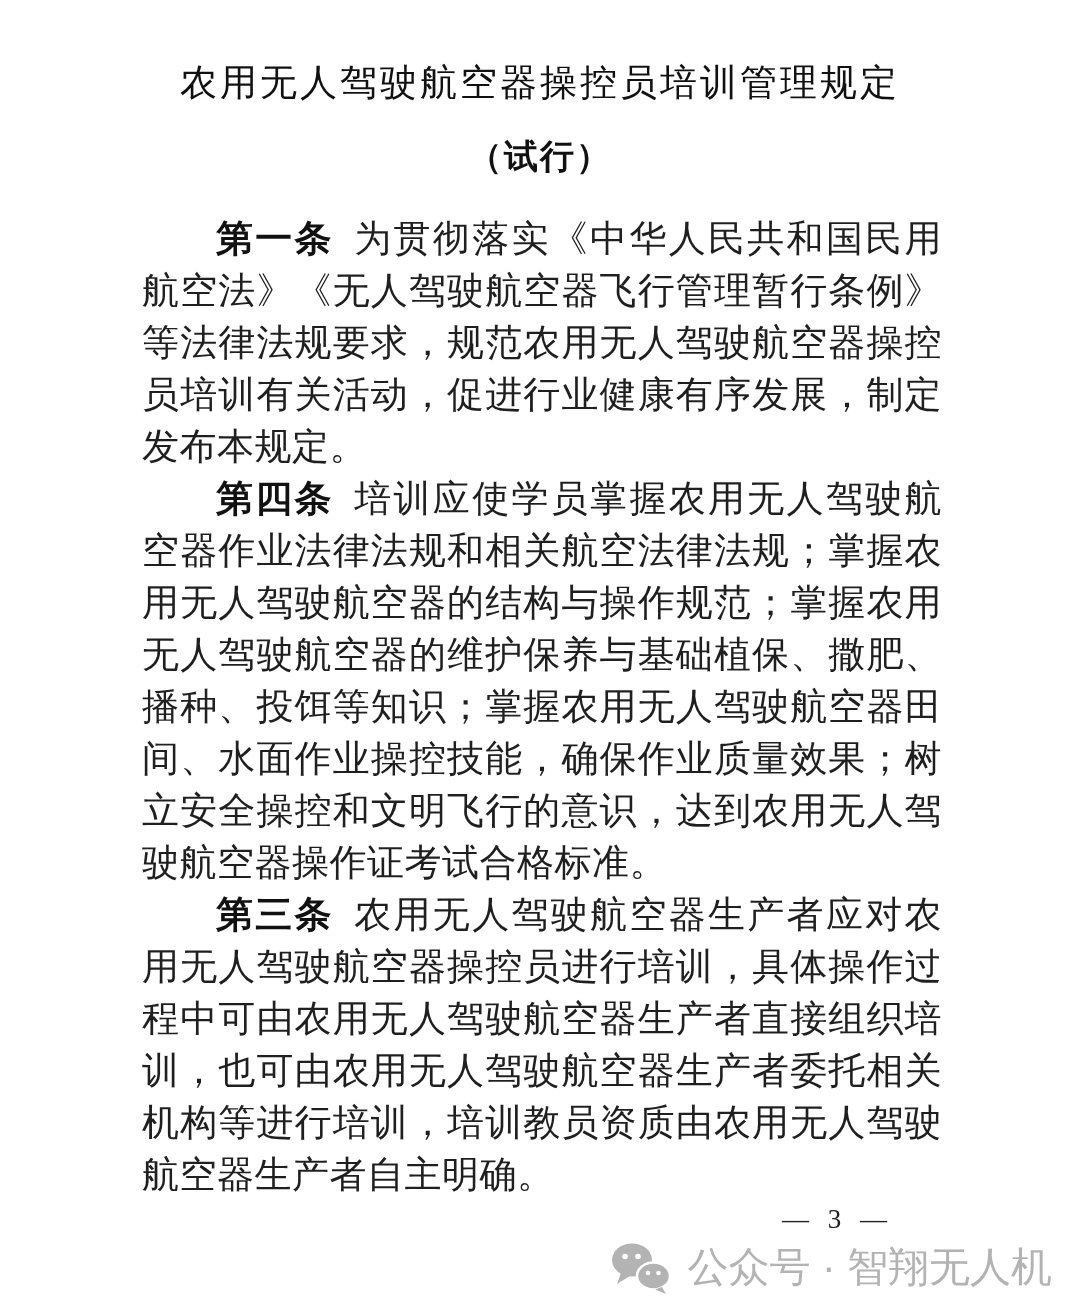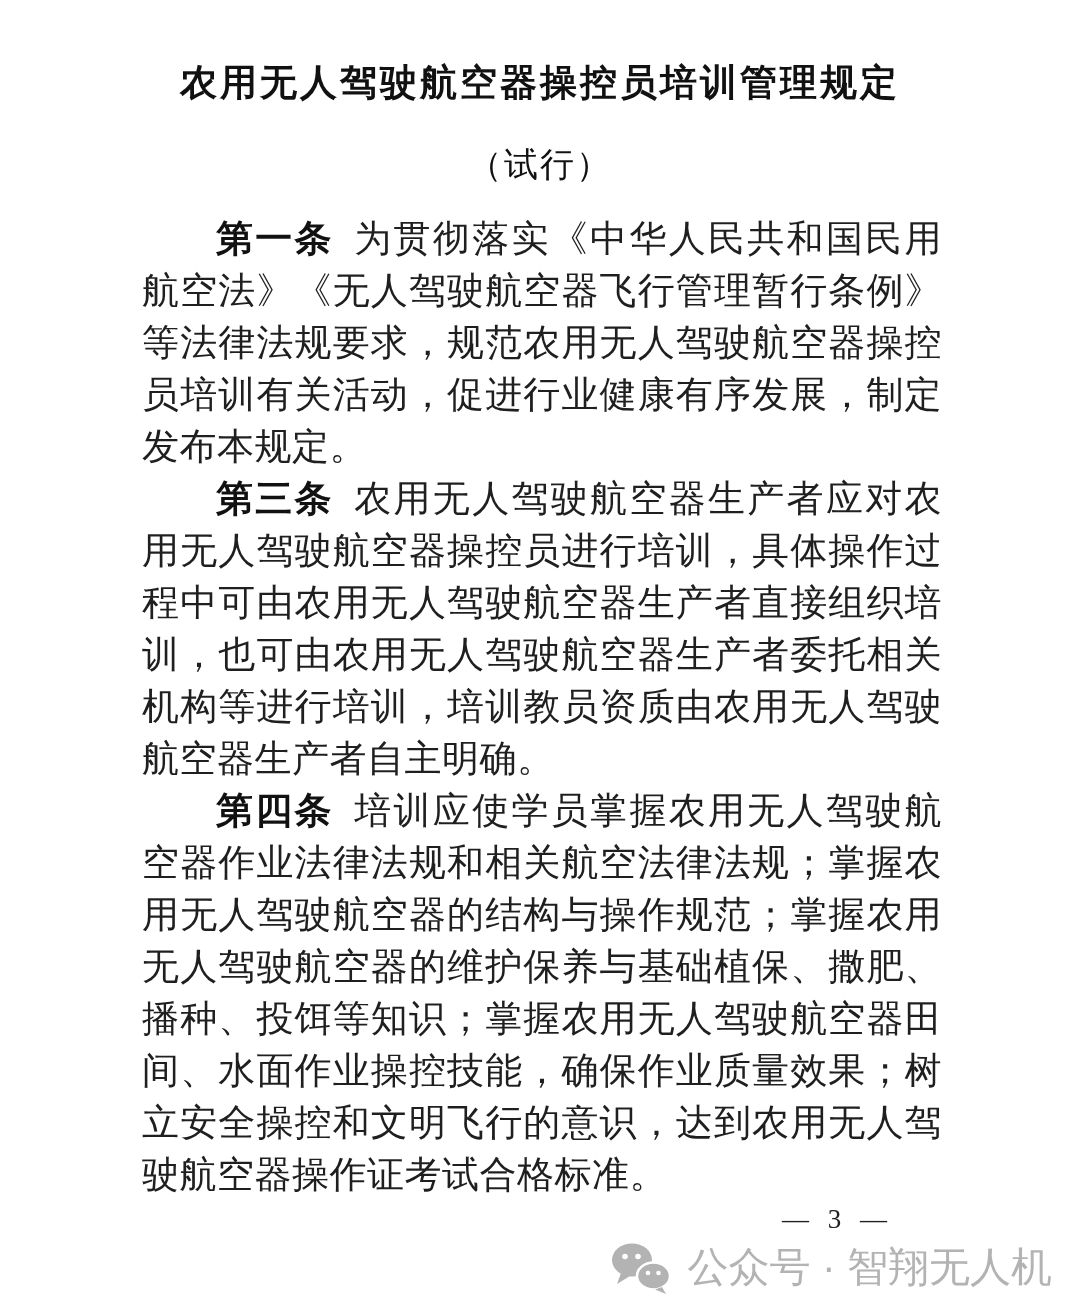--- a/index.html
+++ b/index.html
@@ -14,31 +14,31 @@
     background: #ffffff;
     overflow: hidden;
     font-family: "Liberation Serif", "DejaVu Serif", serif;
     color: #1c1c1c;
   }
   .doc-title {
     margin: 0;
     padding-top: 58px;
     text-align: center;
     font-size: 37px;
-    font-weight: 700;
+    font-weight: 400;
     letter-spacing: 3px;
     color: #111111;
     font-family: "Liberation Serif", "DejaVu Serif", serif;
   }
   .doc-subtitle {
-    margin: 8px;
+    margin: 0;
     padding-top: 26px;
     text-align: center;
     font-size: 34px;
-    font-weight: 400;
+    font-weight: 700;
     letter-spacing: 2px;
     color: #111111;
   }
   .doc-body {
     position: absolute;
     top: 213px;
     left: 142px;
     width: 800px;
   }
   .article {
@@ -89,22 +89,22 @@
 </head>
 <body>
 
 <div class="page">
 
   <h1 class="doc-title">农用无人驾驶航空器操控员培训管理规定</h1>
   <h2 class="doc-subtitle">（试行）</h2>
 
   <div class="doc-body">
     <p class="article"><span class="article-label">第一条</span><span>为贯彻落实《中华人民共和国民用航空法》《无人驾驶航空器飞行管理暂行条例》等法律法规要求，规范农用无人驾驶航空器操控员培训有关活动，促进行业健康有序发展，制定发布本规定。</span></p>
+    <p class="article"><span class="article-label">第四条</span><span>培训应使学员掌握农用无人驾驶航空器作业法律法规和相关航空法律法规；掌握农用无人驾驶航空器的结构与操作规范；掌握农用无人驾驶航空器的维护保养与基础植保、撒肥、播种、投饵等知识；掌握农用无人驾驶航空器田间、水面作业操控技能，确保作业质量效果；树立安全操控和文明飞行的意识，达到农用无人驾驶航空器操作证考试合格标准。</span></p>
     <p class="article"><span class="article-label">第三条</span><span>农用无人驾驶航空器生产者应对农用无人驾驶航空器操控员进行培训，具体操作过程中可由农用无人驾驶航空器生产者直接组织培训，也可由农用无人驾驶航空器生产者委托相关机构等进行培训，培训教员资质由农用无人驾驶航空器生产者自主明确。</span></p>
-    <p class="article"><span class="article-label">第四条</span><span>培训应使学员掌握农用无人驾驶航空器作业法律法规和相关航空法律法规；掌握农用无人驾驶航空器的结构与操作规范；掌握农用无人驾驶航空器的维护保养与基础植保、撒肥、播种、投饵等知识；掌握农用无人驾驶航空器田间、水面作业操控技能，确保作业质量效果；树立安全操控和文明飞行的意识，达到农用无人驾驶航空器操作证考试合格标准。</span></p>
   </div>
 
   <div class="page-number">— 3 —</div>
 
   <div class="watermark">
     <svg class="wechat-icon" viewBox="0 0 64 54" xmlns="http://www.w3.org/2000/svg" aria-hidden="true">
 
       <ellipse cx="22" cy="19" rx="20" ry="16.5" fill="#b3b3b3"></ellipse>
       <path d="M11 32 L7 43 L20 35 Z" fill="#b3b3b3"></path>
       <circle cx="15" cy="15.5" r="2.8" fill="#ffffff"></circle>

